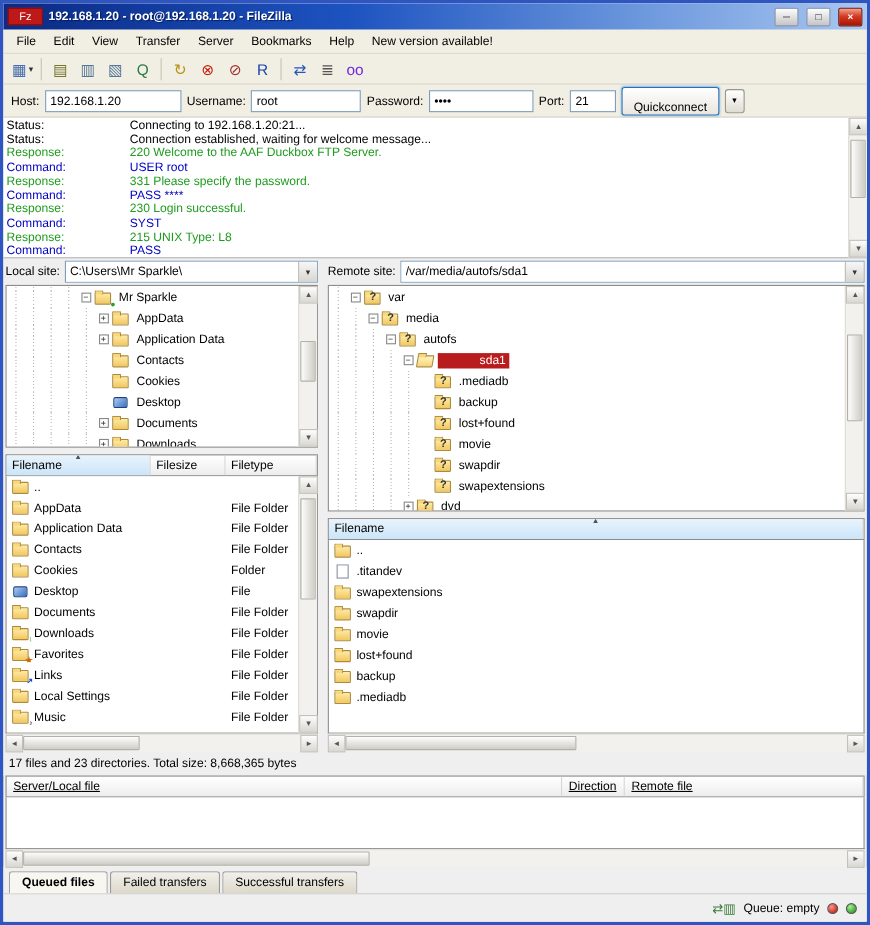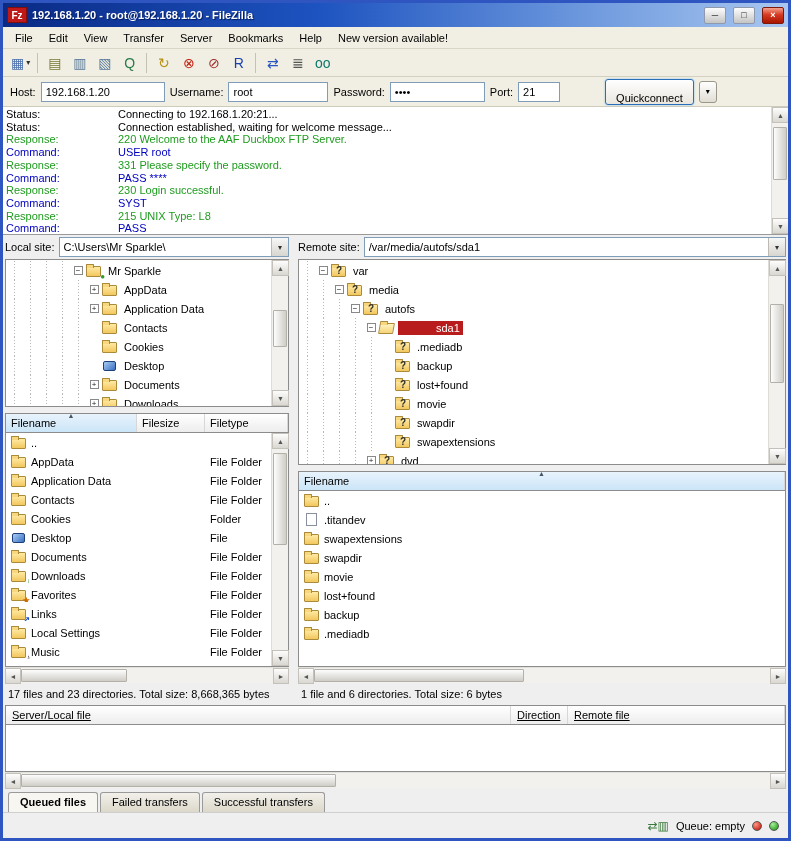--- a/index.html
+++ b/index.html
@@ -2,21 +2,21 @@
 <html><head>
 <meta charset="utf-8">
 <style>
   * { box-sizing: border-box; margin: 0; padding: 0; }
   body { font-family: "Liberation Sans", sans-serif; font-size: 11px; color: #000; background: #888; }
   .window { width: 791px; height: 841px; border: 3px solid #2f55c0; background: #efefef; overflow: hidden; }
 
   
   .titlebar { height: 24px; display: flex; align-items: center; gap: 5px; padding: 0 4px;
     background: linear-gradient(90deg, #0a2a85 0%, #1d53c0 40%, #6f9ade 75%, #a9c7f0 100%); }
-  .fz-logo { width: 20px; height: 16px; background: #bf1818; color: #fff; font-weight: bold; font-size: 10px;
+  .fz-logo { width: 32px; height: 16px; background: #bf1818; color: #fff; font-weight: normal; font-size: 10px;
     display: flex; align-items: center; justify-content: center; border: 1px solid #7d0f0f; }
   .win-title { flex: 1; color: #fff; font-weight: bold; text-shadow: 1px 1px 1px #001a60; white-space: nowrap; overflow: hidden; }
   .win-btn { width: 22px; height: 17px; margin-left: 2px; border-radius: 2px; font-size: 9px;
     display: flex; align-items: center; justify-content: center; }
   .win-btn.gray { background: linear-gradient(#fdfdfd, #c4c4c4); border: 1px solid #8e99ad; color: #222; }
   .win-btn.red { background: linear-gradient(#f4a28e, #d63a22 45%, #a81500); border: 1px solid #7c190c; color: #fff; font-weight: bold; }
 
   
   .menubar { height: 22px; background: #f1efe3; border-bottom: 1px solid #dad6c6; display: flex; align-items: center; padding: 0 4px; }
   .menu-item { padding: 3px 8px; white-space: nowrap; }
@@ -25,21 +25,21 @@
     border: 1px solid transparent; border-radius: 2px; padding: 0 2px; }
   .tb-glyph { font-size: 14px; line-height: 14px; }
   .tb-caret { font-size: 8px; margin-left: 2px; color: #333; }
   .tb-sep { width: 1px; height: 20px; background: #c6c2b2; margin: 0 4px; }
 
   
   .quickbar { height: 30px; background: #f1efe3; border-bottom: 1px solid #cfcbbb; display: flex; align-items: center; gap: 5px; padding: 0 7px; }
   .q-input { height: 20px; border: 1px solid #7f9db9; padding: 1px 4px; font: 11px "Liberation Sans", sans-serif; background: #fff; }
   .w-host { width: 124px; } .w-user { width: 100px; } .w-pass { width: 95px; } .w-port { width: 42px; }
   .qc-btn { height: 22px; padding: 12px 10px; background: linear-gradient(#ffffff, #e9e6de); border: 1px solid #2a6db8;
-    border-radius: 3px; box-shadow: 0 0 2px #7fb9e8; font: 11px "Liberation Sans", sans-serif; margin-left: 40px; }
+    border-radius: 3px; box-shadow: 0 0 2px #7fb9e8; font: 11px "Liberation Sans", sans-serif; }
   .qc-dd { width: 18px; height: 22px; background: linear-gradient(#ffffff, #e0ddd4); border: 1px solid #9a968a;
     border-radius: 3px; font-size: 8px; display: flex; align-items: center; justify-content: center; }
 
   
   .logpanel { height: 128px; background: #fff; border-bottom: 1px solid #9a9a9a; display: flex; }
   .logbody { flex: 1; overflow: hidden; padding: 1px 2px 0 3px; }
   .log-line { display: flex; line-height: 12.7px; white-space: nowrap; }
   .log-type { width: 112px; flex: none; }
   .log-status { color: #000; }
   .log-command { color: #0000c0; }
@@ -191,21 +191,21 @@
         <span class="tb-glyph" style="color: rgb(26, 64, 176);">R</span>
       </span>
       <span class="tb-sep"></span>
       <span class="tb-btn">
         <span class="tb-glyph" style="color: rgb(42, 85, 192);">⇄</span>
       </span>
       <span class="tb-btn">
         <span class="tb-glyph" style="color: rgb(85, 85, 85);">≣</span>
       </span>
       <span class="tb-btn">
-        <span class="tb-glyph" style="color: #0f766e;">oo</span>
+        <span class="tb-glyph" style="color: #6d28d9;">oo</span>
       </span>
     </div>
 
   <div class="quickbar">
     <span>Host:</span>
     <input class="q-input w-host" value="192.168.1.20" style="">
     <span>Username:</span>
     <input class="q-input w-user" value="root" style="">
     <span>Password:</span>
     <input class="q-input w-pass" value="••••" style="">
@@ -780,21 +780,20 @@
             </div>
           </div>
       </div>
       <div class="hscroll">
         <div class="sb-btn h">◄</div>
         <div class="sb-track">
             <div class="sb-thumb h th-rh"></div>
           </div>
         <div class="sb-btn h">►</div>
       </div>
-      <div class="status-line">1 file and 6 directories. Total size: 6 bytes</div>
     </div>
   </div>
 
   <div class="queue-header">
       <div class="q-col c0">Server/Local file</div>
       <div class="q-col c1">Direction</div>
       <div class="q-col c2">Remote file</div>
     </div>
   <div class="queue-body"></div>
   <div class="hscroll queue-hscroll">

